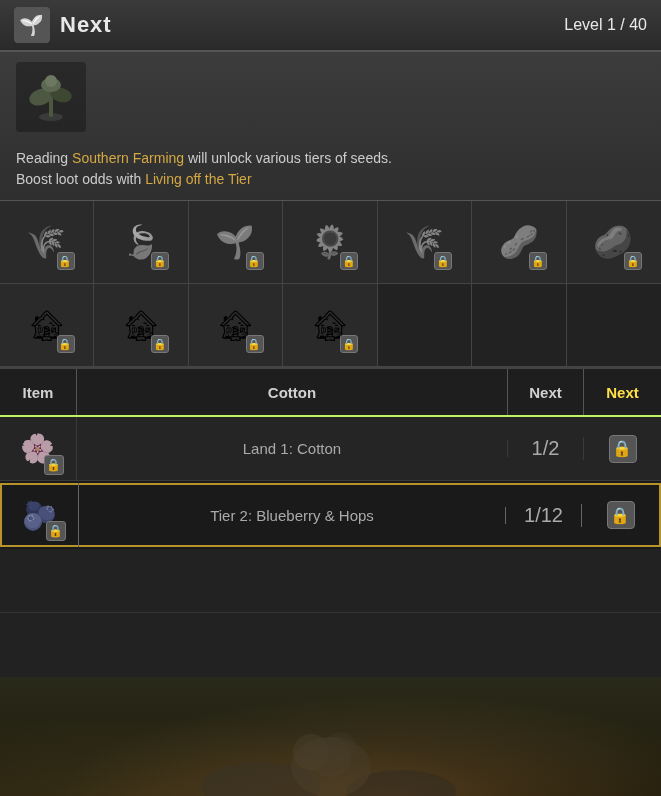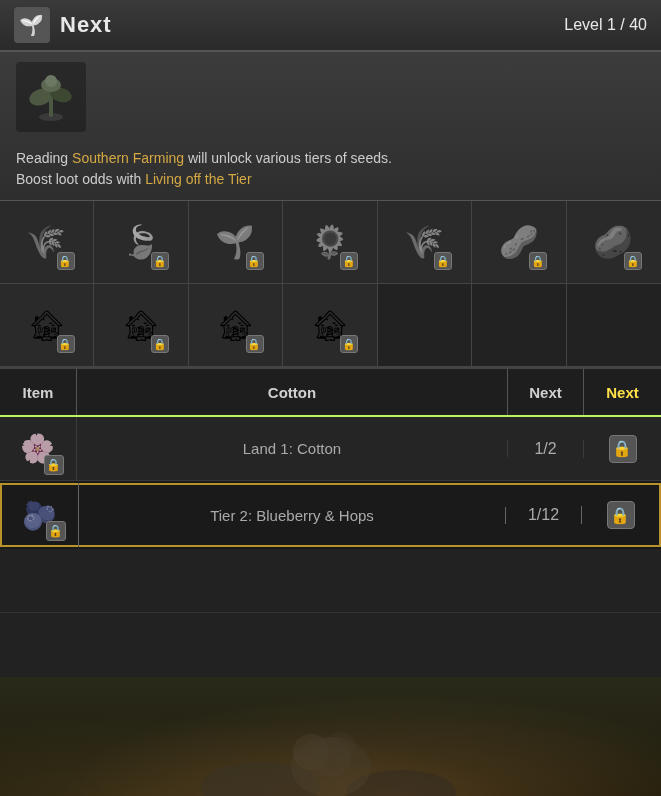--- a/index.html
+++ b/index.html
@@ -267,21 +267,21 @@
       font-size: 15px;
       border-right: 1px solid #3a3a3a;
     }
 
     .tier-skill-cell {
       width: 76px;
       display: flex;
       align-items: center;
       justify-content: center;
       color: #aaa;
-      font-size: 16px;
+      font-size: 20px;
       border-right: 1px solid #3a3a3a;
     }
 
     .tier-next-cell {
       width: 77px;
       display: flex;
       align-items: center;
       justify-content: center;
     }
 

